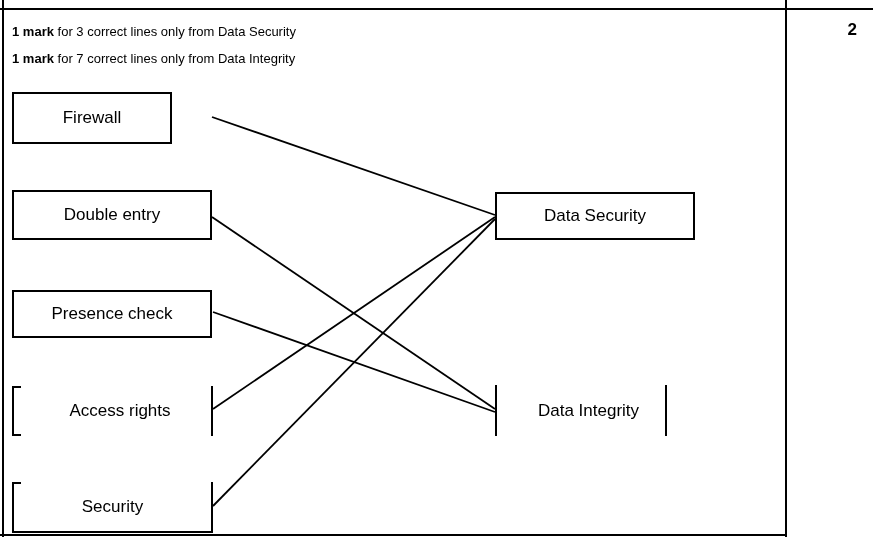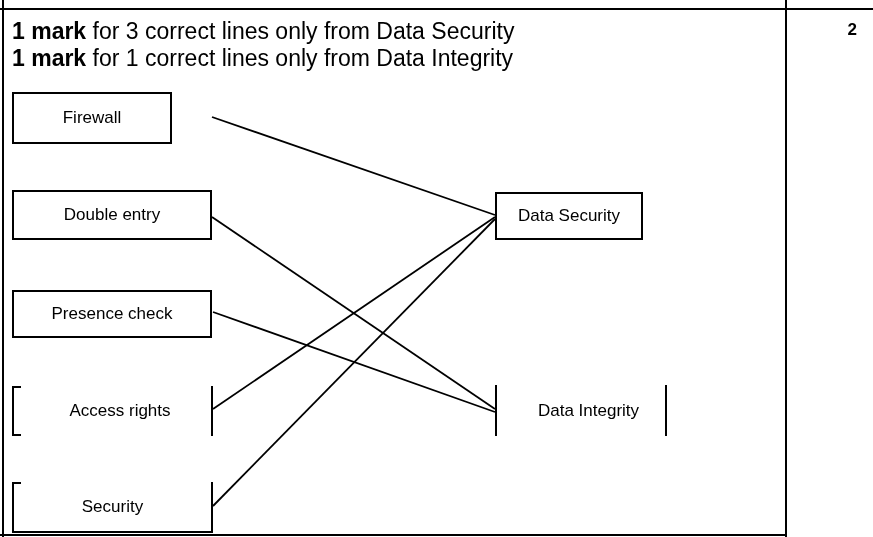--- a/index.html
+++ b/index.html
@@ -8,59 +8,59 @@
     overflow:hidden;color:#000;
   }
   
   .rule{position:absolute;background:#000;}
   .rule.top{left:0;top:8px;width:873px;height:2px;}
   .rule.left{left:2px;top:0;width:2px;height:537px;}
   .rule.divider{left:785px;top:0;width:2px;height:537px;}
   .rule.bottom{left:0;top:534px;width:786px;height:2px;}
 
   
-  .notes{position:absolute;left:12px;top:18px;font-size:23px;line-height:27px;white-space:nowrap;}
+  .notes{position:absolute;left:12px;top:18px;font-size:13px;line-height:27px;white-space:nowrap;}
   .notes b{font-weight:bold;}
 
   
   .marks{position:absolute;top:20px;right:16px;font-size:17px;font-weight:bold;}
 
   
   .box{position:absolute;display:flex;align-items:center;justify-content:center;
        font-size:17px;white-space:nowrap;box-sizing:border-box;}
   .box.full{border:2px solid #000;}
   .box.bars{border-left:2px solid #000;border-right:2px solid #000;padding-left:15px;}
   .box.open-top{border-left:2px solid #000;border-right:2px solid #000;border-bottom:2px solid #000;}
   
   .box.hook-top::before{content:"";position:absolute;left:0;top:0;width:7px;height:2px;background:#000;}
   .box.hook-bottom::after{content:"";position:absolute;left:0;bottom:0;width:7px;height:2px;background:#000;}
 
   #box-firewall{left:12px;top:92px;width:160px;height:52px;}
   #box-double-entry{left:12px;top:190px;width:200px;height:50px;}
   #box-presence-check{left:12px;top:290px;width:200px;height:48px;}
   #box-access-rights{left:12px;top:386px;width:201px;height:50px;}
   #box-password{left:12px;top:482px;width:201px;height:51px;}
-  #box-data-security{left:495px;top:192px;width:148px;height:48px;}
+  #box-data-security{left:495px;top:192px;width:200px;height:48px;}
   #box-data-integrity{left:495px;top:385px;width:172px;height:51px;}
 
   svg.lines{position:absolute;left:0;top:0;width:873px;height:537px;pointer-events:none;}
 </style>
 </head>
 <body>
 
 <div class="page">
 
   <div class="rule top"></div>
   <div class="rule left"></div>
   <div class="rule divider"></div>
   <div class="rule bottom"></div>
 
   <div class="notes">
     <div><b>1 mark</b><span> for 3 correct lines only from Data Security</span></div>
-    <div><b>1 mark</b><span> for 1 correct lines only from Data Integrity</span></div>
+    <div><b>1 mark</b><span> for 7 correct lines only from Data Integrity</span></div>
   </div>
 
   <div class="marks">2</div>
 
   <svg class="lines" viewBox="0 0 873 537">
       <line x1="212" y1="117" x2="495" y2="215" stroke="#000000" stroke-width="1.8"></line>
       <line x1="212" y1="217" x2="495" y2="409" stroke="#000000" stroke-width="1.8"></line>
       <line x1="213" y1="312" x2="495" y2="412" stroke="#000000" stroke-width="1.8"></line>
       <line x1="213" y1="409" x2="495" y2="217" stroke="#000000" stroke-width="1.8"></line>
       <line x1="213" y1="506" x2="495" y2="219" stroke="#000000" stroke-width="1.8"></line>

